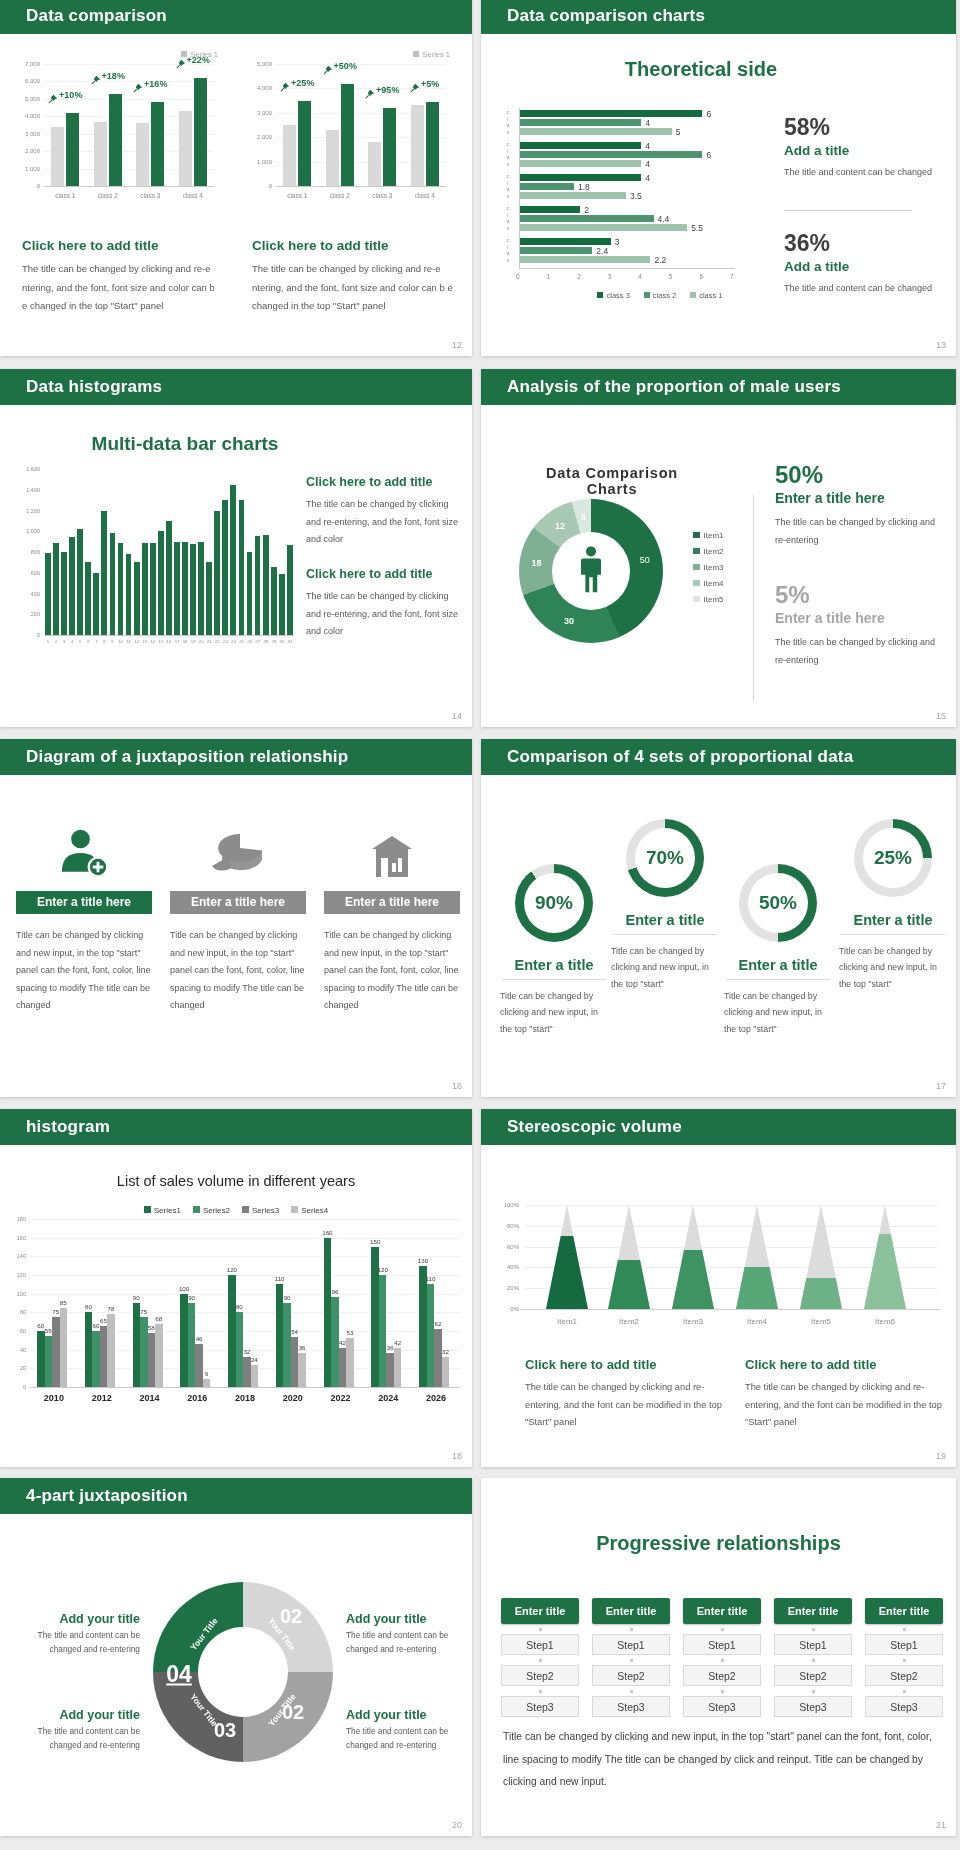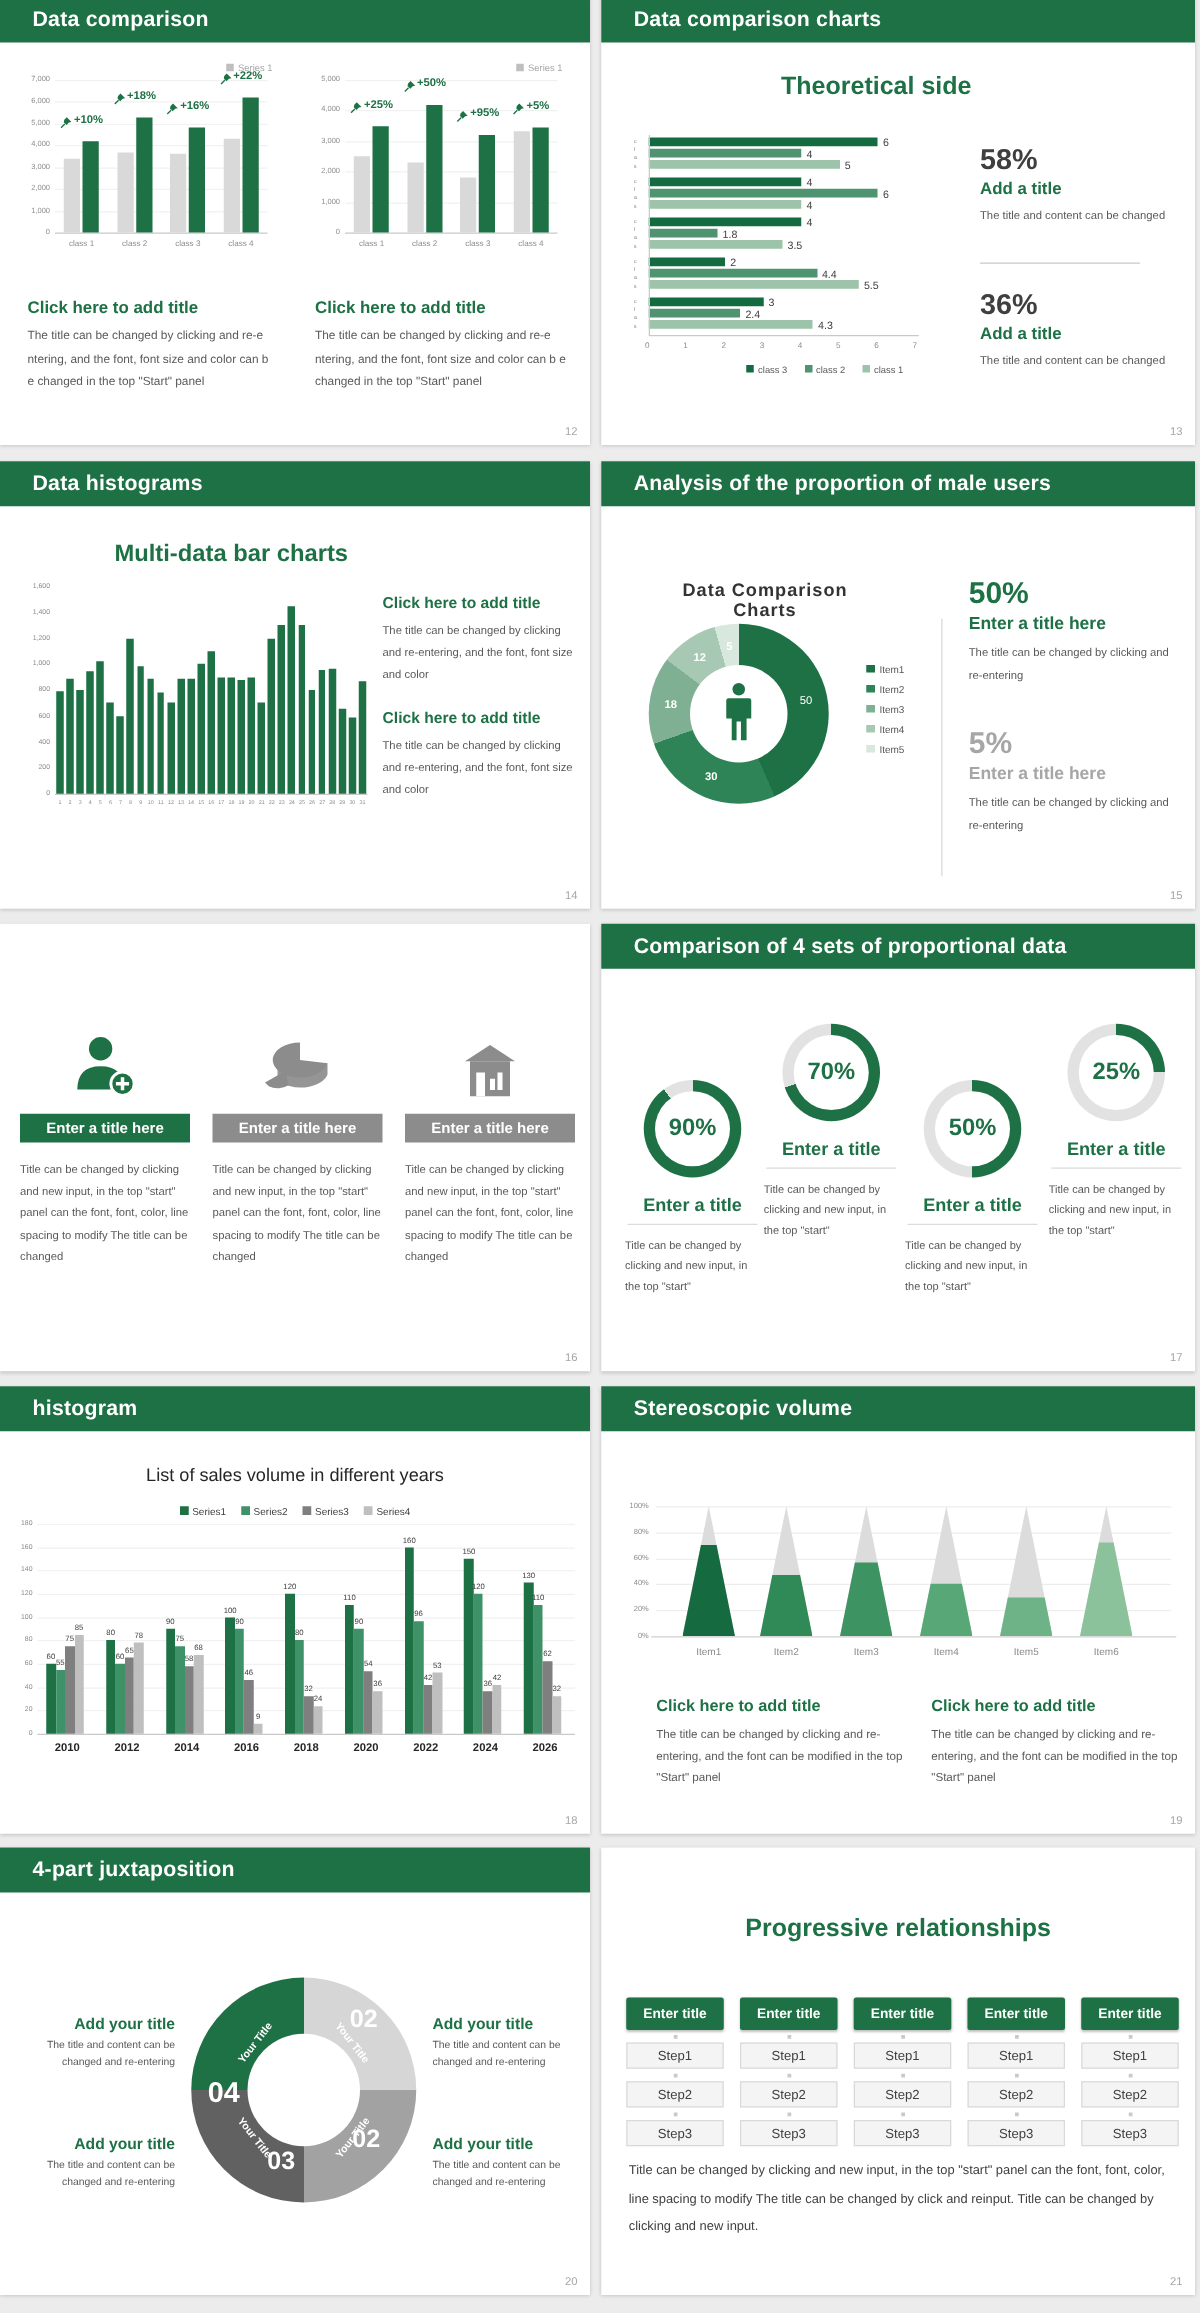--- a/index.html
+++ b/index.html
@@ -167,21 +167,21 @@
       <div style="position: absolute; left: 186.143px; top: 113px; font-size: 8.5px; color: rgb(63, 63, 63);">5.5</div>
       <div style="position: absolute; left: 2px; top: 128px; font-size: 4.5px; color: rgb(140, 140, 140);">c</div>
       <div style="position: absolute; left: 2px; top: 134.5px; font-size: 4.5px; color: rgb(140, 140, 140);">l</div>
       <div style="position: absolute; left: 2px; top: 141px; font-size: 4.5px; color: rgb(140, 140, 140);">a</div>
       <div style="position: absolute; left: 2px; top: 147.5px; font-size: 4.5px; color: rgb(140, 140, 140);">s</div>
       <div style="position: absolute; left: 14px; top: 128px; width: 91.7143px; height: 7px; background: rgb(21, 107, 64);"></div>
       <div style="position: absolute; left: 109.714px; top: 127px; font-size: 8.5px; color: rgb(63, 63, 63);">3</div>
       <div style="position: absolute; left: 14px; top: 137px; width: 73.3714px; height: 7px; background: rgb(79, 148, 112);"></div>
       <div style="position: absolute; left: 91.3714px; top: 136px; font-size: 8.5px; color: rgb(63, 63, 63);">2.4</div>
       <div style="position: absolute; left: 14px; top: 146px; width: 131.457px; height: 7px; background: rgb(157, 195, 171);"></div>
-      <div style="position: absolute; left: 149.457px; top: 145px; font-size: 8.5px; color: rgb(63, 63, 63);">4.3</div>
+      <div style="position: absolute; left: 149.457px; top: 145px; font-size: 8.5px; color: rgb(63, 63, 63);">2.2</div>
       <div style="position: absolute; left: 14px; top: -2px; width: 1px; height: 160px; background: rgb(201, 201, 201);"></div>
       <div style="position: absolute; left: 14px; top: 158px; width: 216px; height: 1px; background: rgb(201, 201, 201);"></div>
       <div style="position: absolute; left: 11px; top: 163px; font-size: 6.5px; color: rgb(140, 140, 140);">0</div>
       <div style="position: absolute; left: 41.5714px; top: 163px; font-size: 6.5px; color: rgb(140, 140, 140);">1</div>
       <div style="position: absolute; left: 72.1429px; top: 163px; font-size: 6.5px; color: rgb(140, 140, 140);">2</div>
       <div style="position: absolute; left: 102.714px; top: 163px; font-size: 6.5px; color: rgb(140, 140, 140);">3</div>
       <div style="position: absolute; left: 133.286px; top: 163px; font-size: 6.5px; color: rgb(140, 140, 140);">4</div>
       <div style="position: absolute; left: 163.857px; top: 163px; font-size: 6.5px; color: rgb(140, 140, 140);">5</div>
       <div style="position: absolute; left: 194.429px; top: 163px; font-size: 6.5px; color: rgb(140, 140, 140);">6</div>
       <div style="position: absolute; left: 225px; top: 163px; font-size: 6.5px; color: rgb(140, 140, 140);">7</div>
@@ -321,20 +321,21 @@
   </div>
   <div class="abs" style="left:294px;top:212px;width:165px">
     <div style="font-size:24px;font-weight:bold;color:#a6a6a6">5%</div>
     <div style="font-size:14px;font-weight:bold;color:#a6a6a6;margin-top:1px">Enter a title here</div>
     <div class="bodytx" style="font-size:9px;line-height:1.95;margin-top:8px">The title can be changed by clicking and re-entering</div>
   </div>
   <div class="pagenum">15</div>
 </section>
 
 <section class="slide" id="s16" style="left:0;top:739px;width:472px;height:358px">
+  <div class="hdr">Diagram of a juxtaposition relationship</div>
   <div id="s16cols">
       <div style="position: absolute; left: 16px; top: 78px; width: 136px;">
         <div style="height: 64px; display: flex; align-items: flex-end; justify-content: center;">
           <svg width="56" height="56" viewBox="0 0 48 48">
             <circle cx="21" cy="12" r="8" fill="#1e7145"></circle>
             <path d="M5 40 q0 -16 16 -16 q16 0 16 16 z" fill="#1e7145"></path>
             <circle cx="36" cy="36" r="8" fill="#1e7145" stroke="#fff" stroke-width="2"></circle>
             <path d="M36 31.5 v9 M31.5 36 h9" stroke="#fff" stroke-width="2.4" fill="none"></path>
           </svg>
         </div>
@@ -573,21 +574,21 @@
 <section class="slide" id="s20" style="left:0;top:1478px;width:472px;height:358px">
   <div class="hdr">4-part juxtaposition</div>
   <div id="s20ring" class="abs" style="left: 153px; top: 104px; width: 180px; height: 180px; background: conic-gradient(rgb(214, 214, 214) 0deg, rgb(214, 214, 214) 90deg, rgb(162, 162, 162) 90deg, rgb(162, 162, 162) 180deg, rgb(97, 97, 97) 180deg, rgb(97, 97, 97) 270deg, rgb(30, 113, 69) 270deg, rgb(30, 113, 69) 360deg); border-radius: 50%;">
       <div style="position: absolute; left: 45px; top: 45px; width: 90px; height: 90px; border-radius: 50%; background: rgb(255, 255, 255);"></div>
       <div style="position: absolute; left: 138px; top: 34px; transform: translate(-50%, -50%); font-size: 20px; font-weight: bold; color: rgb(255, 255, 255);">02</div>
       <div style="position: absolute; left: 129px; top: 52px; transform: translate(-50%, -50%) rotate(52deg); font-size: 8.5px; font-weight: bold; color: rgb(255, 255, 255); white-space: nowrap;">Your Title</div>
       <div style="position: absolute; left: 140px; top: 130px; transform: translate(-50%, -50%); font-size: 20px; font-weight: bold; color: rgb(255, 255, 255);">02</div>
       <div style="position: absolute; left: 129px; top: 128px; transform: translate(-50%, -50%) rotate(-52deg); font-size: 8.5px; font-weight: bold; color: rgb(255, 255, 255); white-space: nowrap;">Your Title</div>
       <div style="position: absolute; left: 72px; top: 148px; transform: translate(-50%, -50%); font-size: 20px; font-weight: bold; color: rgb(255, 255, 255);">03</div>
       <div style="position: absolute; left: 51px; top: 128px; transform: translate(-50%, -50%) rotate(52deg); font-size: 8.5px; font-weight: bold; color: rgb(255, 255, 255); white-space: nowrap;">Your Title</div>
-      <div style="position: absolute; left: 26px; top: 92px; transform: translate(-50%, -50%); font-size: 23px; font-weight: bold; color: rgb(255, 255, 255);">04</div>
+      <div style="position: absolute; left: 26px; top: 92px; transform: translate(-50%, -50%); font-size: 23px; font-weight: bold; color: rgb(255, 255, 255); text-decoration: underline;">04</div>
       <div style="position: absolute; left: 51px; top: 52px; transform: translate(-50%, -50%) rotate(-52deg); font-size: 8.5px; font-weight: bold; color: rgb(255, 255, 255); white-space: nowrap;">Your Title</div>
     </div>
   <div id="s20notes">
       <div style="position: absolute; left: 8px; top: 134px; width: 132px; text-align: right;">
         <div style="font-size: 12.5px; font-weight: bold; color: rgb(30, 113, 69);">Add your title</div>
         <div style="font-size: 8.3px; color: rgb(89, 89, 89); line-height: 1.65; margin-top: 3px;">The title and content can be changed and re-entering</div>
       </div>
       <div style="position: absolute; left: 346px; top: 134px; width: 124px; text-align: left;">
         <div style="font-size: 12.5px; font-weight: bold; color: rgb(30, 113, 69);">Add your title</div>
         <div style="font-size: 8.3px; color: rgb(89, 89, 89); line-height: 1.65; margin-top: 3px;">The title and content can be changed and re-entering</div>

